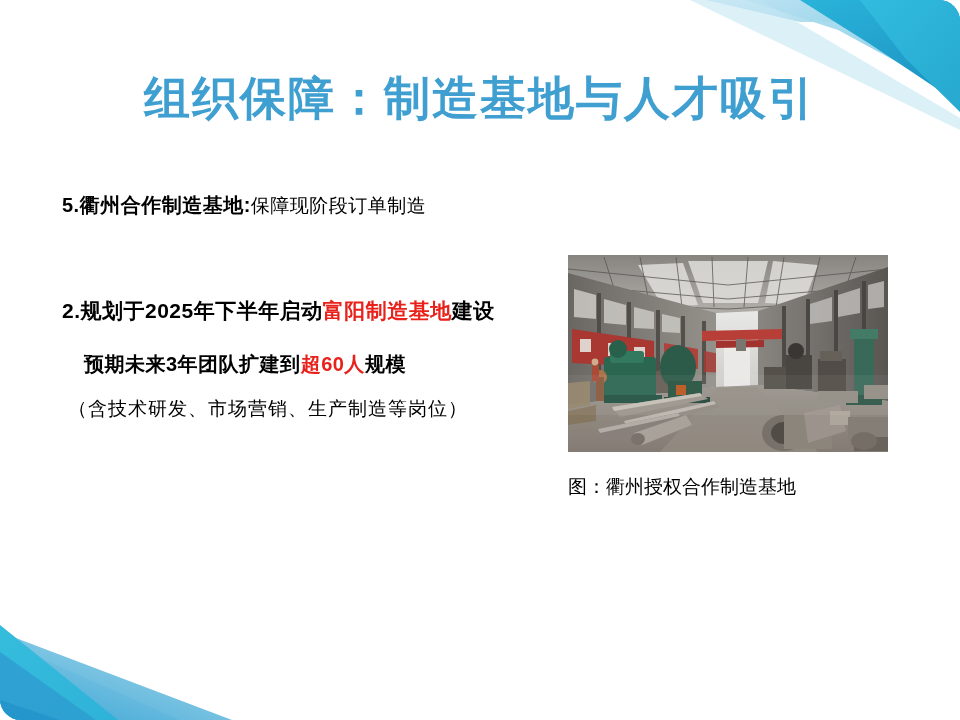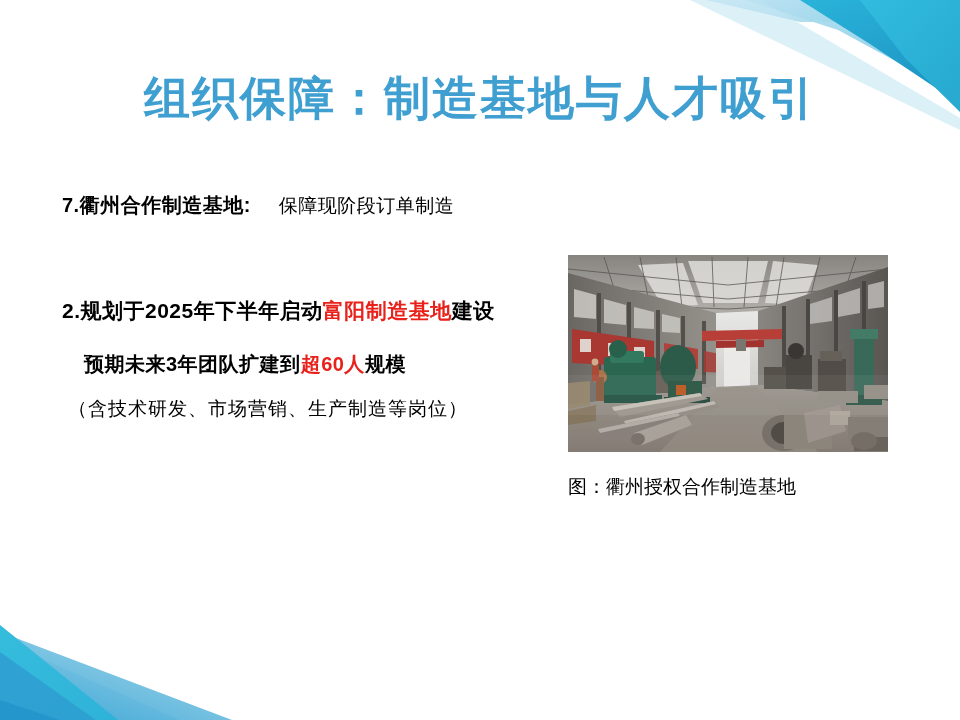--- a/index.html
+++ b/index.html
@@ -7,20 +7,21 @@
     padding: 0;
     background: #ffffff;
   }
   #slide {
     position: relative;
     width: 960px;
     height: 720px;
     background: #ffffff;
     overflow: hidden;
     font-family: "Liberation Sans", "DejaVu Sans", sans-serif;
+    border-radius: 21px;
   }
 
   
   .deco-svg {
     position: absolute;
     top: 0;
     left: 0;
     width: 960px;
     height: 720px;
     pointer-events: none;
@@ -54,21 +55,20 @@
     font-size: 20px;
   }
   #line-1 .strong {
     font-weight: 700;
     letter-spacing: 0.5px;
   }
   #line-1 .normal {
     font-weight: 400;
     font-size: 19px;
     letter-spacing: 0.5px;
-    margin-left: 28px;
   }
 
   #line-2 {
     left: 62px;
     top: 297px;
     font-size: 21px;
     font-weight: 700;
     letter-spacing: 0.5px;
   }
 
@@ -178,21 +178,21 @@
     <polygon points="0,640 0,720 180,720" fill="url(#gBL1)" opacity="0.9"></polygon>
     <polygon points="0,632 0,720 232,720" fill="url(#gBL2)" opacity="0.85"></polygon>
     <polygon points="0,625 0,720 118,720" fill="url(#gBL3)"></polygon>
     <polygon points="0,652 0,720 96,720" fill="#2f9fd2" opacity="0.9"></polygon>
     <polygon points="0,700 0,720 60,720" fill="#1f8fc6" opacity="0.6"></polygon>
   </svg>
 
   <div id="title">组织保障：制造基地与人才吸引</div>
 
   <div class="body-line" id="line-1">
-    <span class="strong">7.衢州合作制造基地:</span><span class="normal">保障现阶段订单制造</span>
+    <span class="strong">5.衢州合作制造基地:</span><span class="normal">保障现阶段订单制造</span>
   </div>
 
   <div class="body-line" id="line-2">
     <span>2.规划于2025年下半年启动</span><span class="red">富阳制造基地</span><span>建设</span>
   </div>
 
   <div class="body-line" id="line-3">
     <span>预期未来3年团队扩建到</span><span class="red">超60人</span><span>规模</span>
   </div>
 

